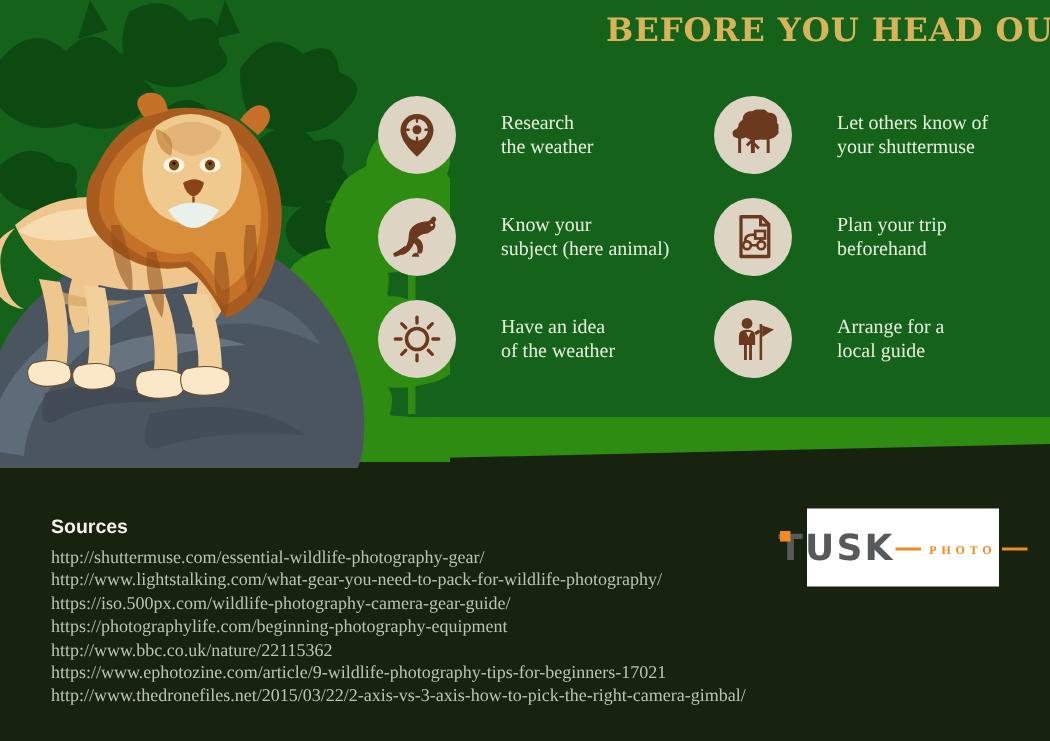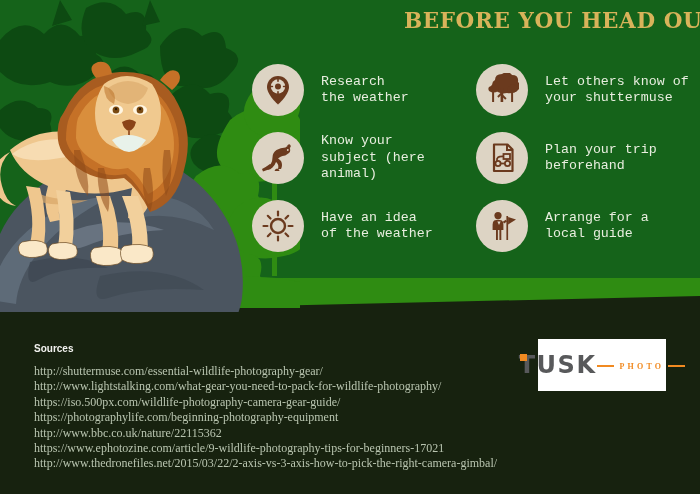--- a/index.html
+++ b/index.html
@@ -57,33 +57,33 @@
     width: 224px;
   }
   .tip-circle {
     width: 52px; height: 52px; border-radius: 50%;
     background: #ddd4c4;
     flex: 0 0 52px;
     display: flex; align-items: center; justify-content: center;
   }
   .tip-circle svg { display: block; }
   .tip-text {
-    margin-left: 17px;
+    margin-left: 30px;
     color: #e8eedf;
     font-size: 13.3px;
     line-height: 16.5px;
-    font-family: Liberation Mono, monospace;
+    font-family: Liberation Serif, serif;
   }
   .tip-text .l2 { display: block; }
 
   
   .footer { position: absolute; left: 0; top: 312px; width: 700px; height: 182px; }
   .sources-head {
     position: absolute; left: 34px; top: 31px;
-    color: #f2f2ef; font-size: 10px; font-weight: bold;
+    color: #f2f2ef; font-size: 13px; font-weight: bold;
     font-family: "Liberation Sans", "DejaVu Sans", sans-serif;
   }
   .sources-list { position: absolute; left: 34px; top: 52px; }
   .src {
     color: #b9c5b0; font-size: 12px; line-height: 15.4px;
     font-family: "Liberation Serif", "DejaVu Serif", serif;
     white-space: nowrap;
   }
 
   

